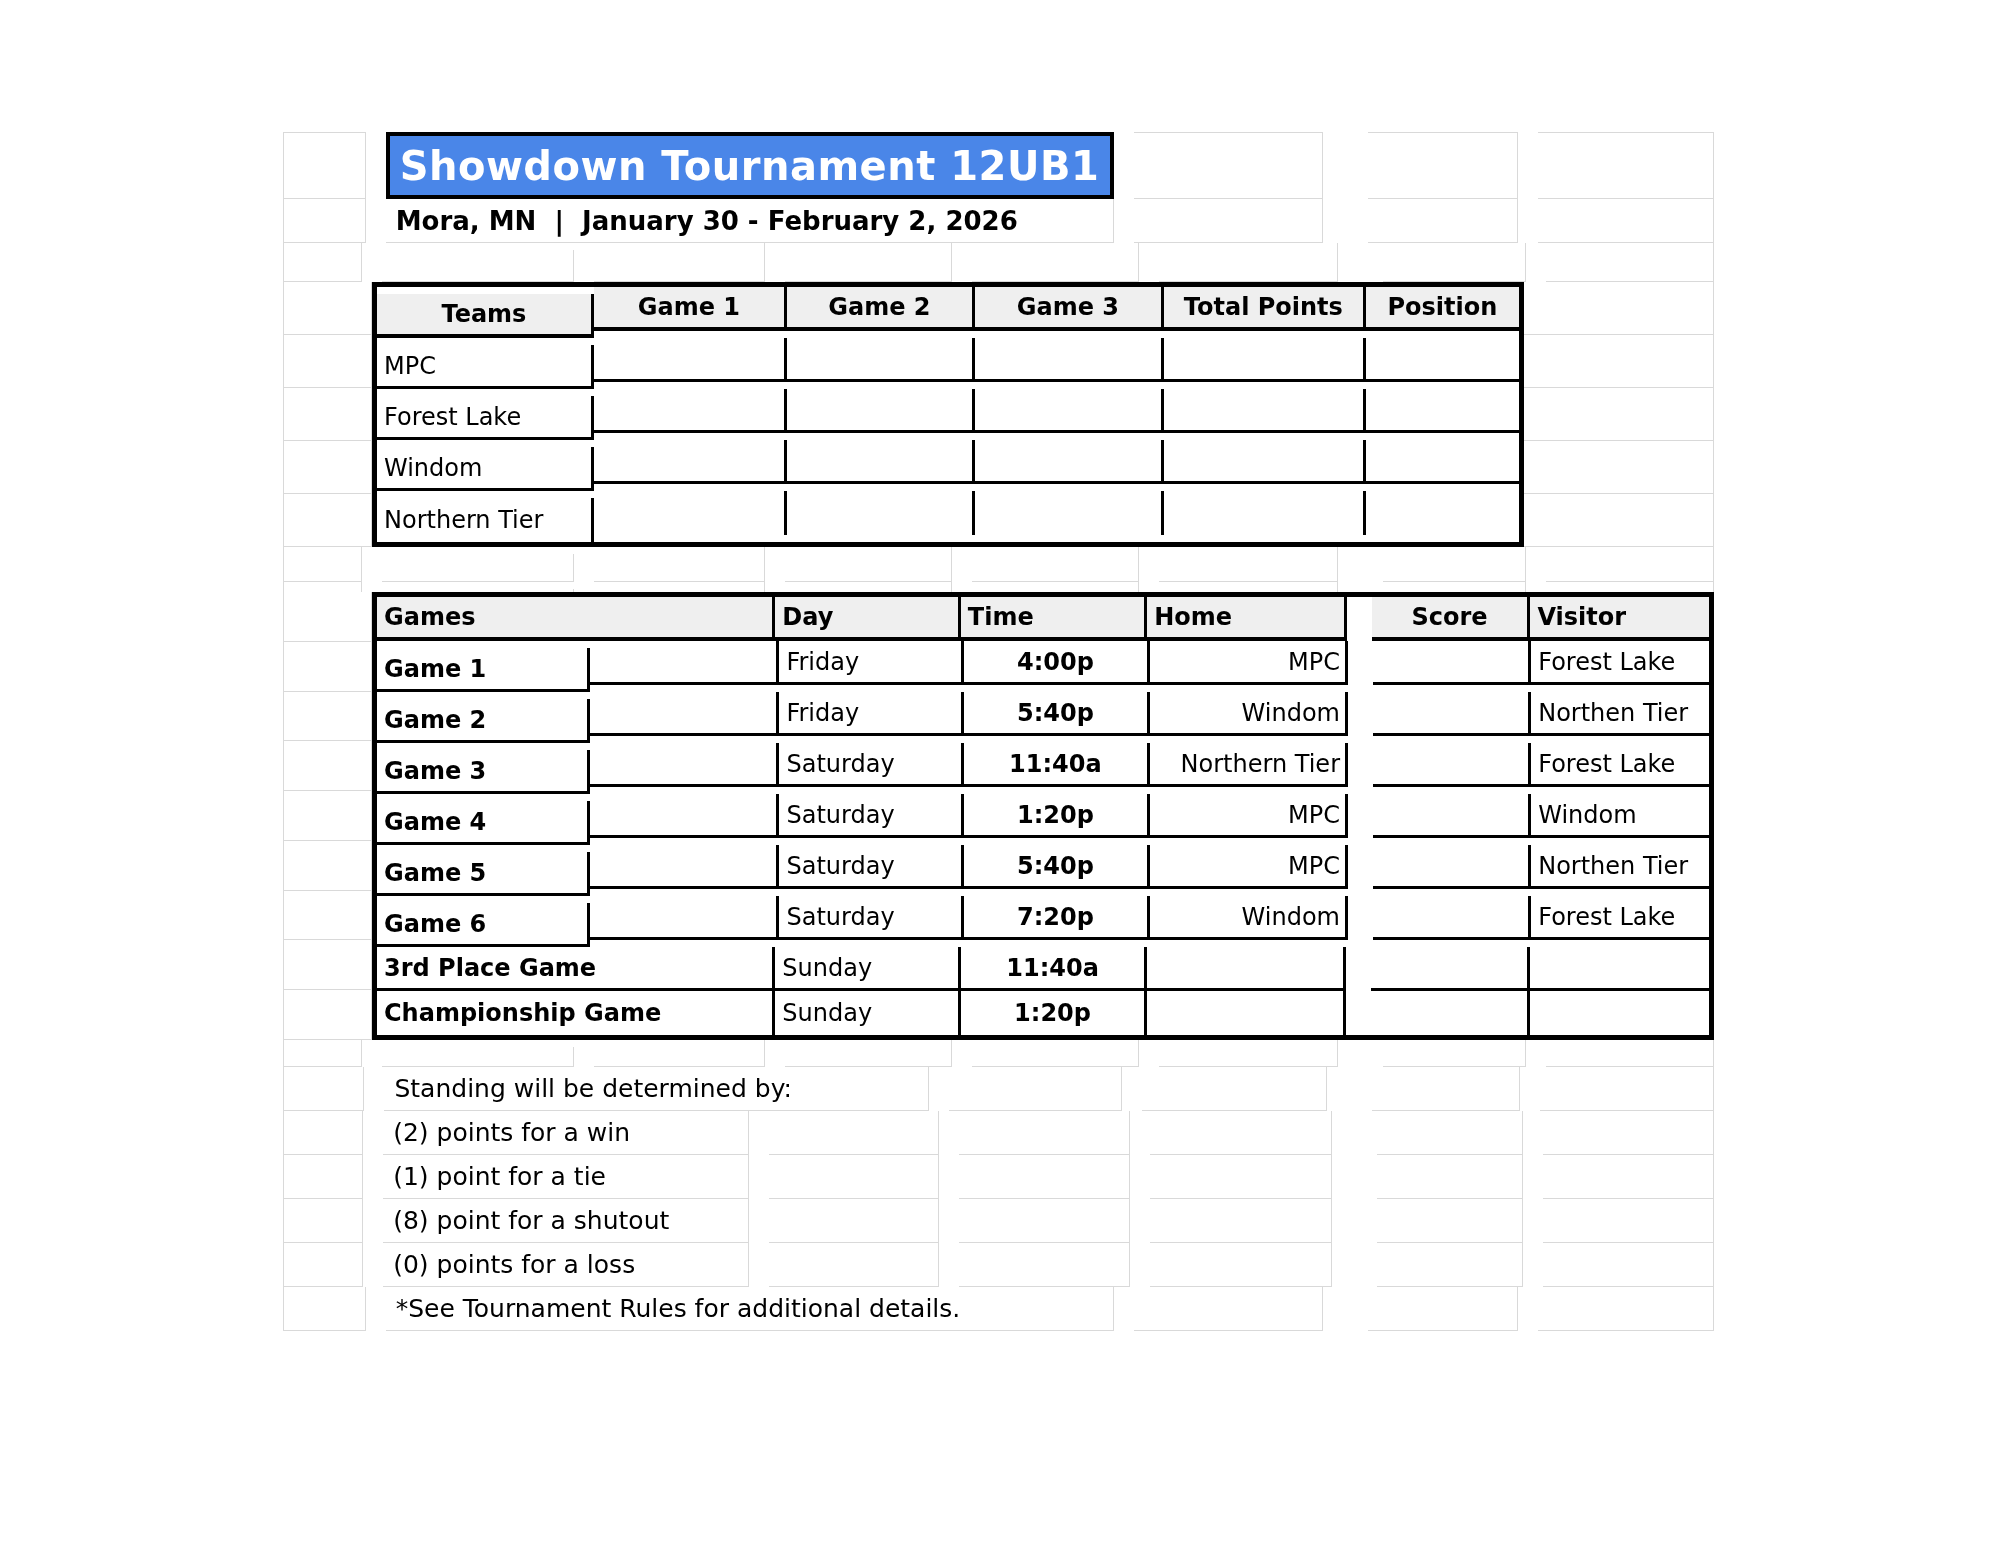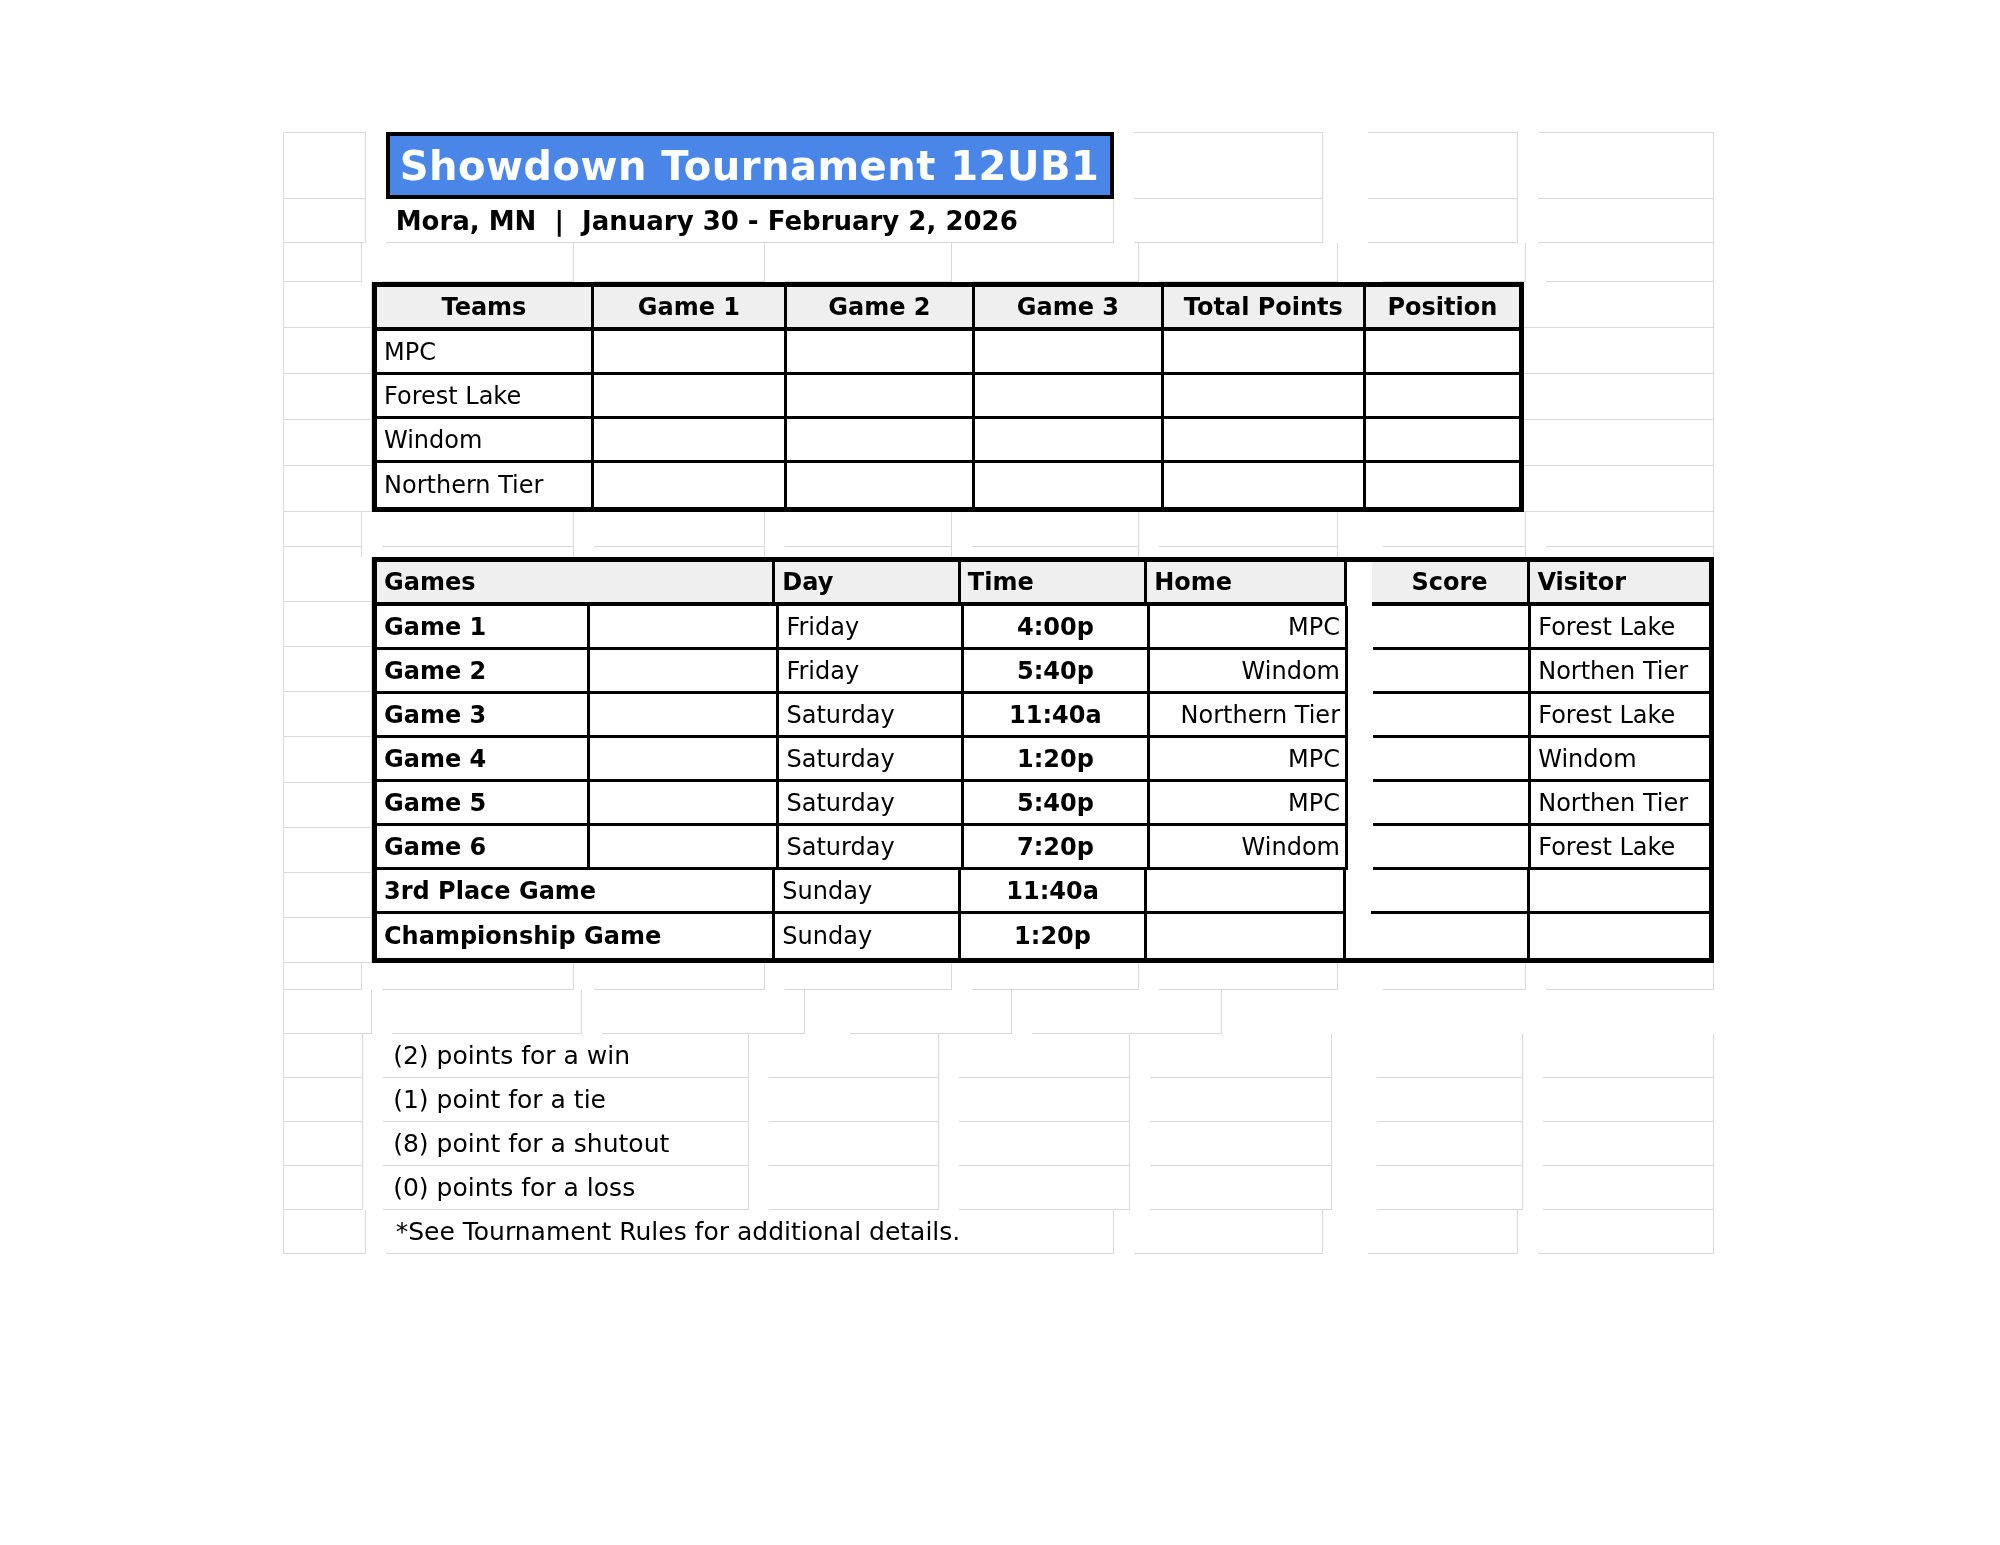--- a/index.html
+++ b/index.html
@@ -9,21 +9,21 @@
 
   
   .row{display:flex;gap:20px;}
   .fc{box-sizing:border-box;border-right:1px solid #d9d9d9;border-bottom:1px solid #d9d9d9;
       display:flex;align-items:center;}
   .bl{border-left:1px solid #d9d9d9;}
   .bt{border-top:1px solid #d9d9d9;}
   .nb{border-bottom:none;}
 
   
-  .wA{width:89px;}  .wB{width:218px;} .wC{width:194px;} .wD{width:189px;}
+  .wA{width:89px;}  .wB{width:218px;margin-top:7px;} .wC{width:194px;} .wD{width:189px;}
   .wE{width:190px;} .wF{width:203px;} .wG{width:162px;margin-left:25px;} .wH{width:190px;}
   .wBE{width:785px;} .wBD{width:595px;} .wBC{width:406px;}
 
   
   .r-title{height:67px;}
   .r-sub{height:44px;text-align:center;}
   .r-empty{height:39px;}
   .title-block{box-sizing:border-box;width:785px;height:67px;background:#4a86e8;
                border:4px solid #000;display:flex;align-items:center;padding-left:10px;
                font-weight:bold;font-size:40px;color:#ffffff;letter-spacing:0.5px;}
@@ -283,20 +283,21 @@
       <div class="fc wC"></div>
       <div class="fc wD"></div>
       <div class="fc wE"></div>
       <div class="fc wF"></div>
       <div class="fc wG"></div>
       <div class="fc wH"></div>
     </div>
 
     <div class="row r-note">
       <div class="fc bl wA"></div>
+      <div class="fc wBD notetext">Standing will be determined by:</div>
       <div class="fc wE"></div>
       <div class="fc wF"></div>
       <div class="fc wG"></div>
       <div class="fc wH"></div>
     </div>
 
     <div class="row r-note">
       <div class="fc bl wA"></div>
       <div class="fc wBC notetext">(2) points for a win</div>
       <div class="fc wD"></div>

